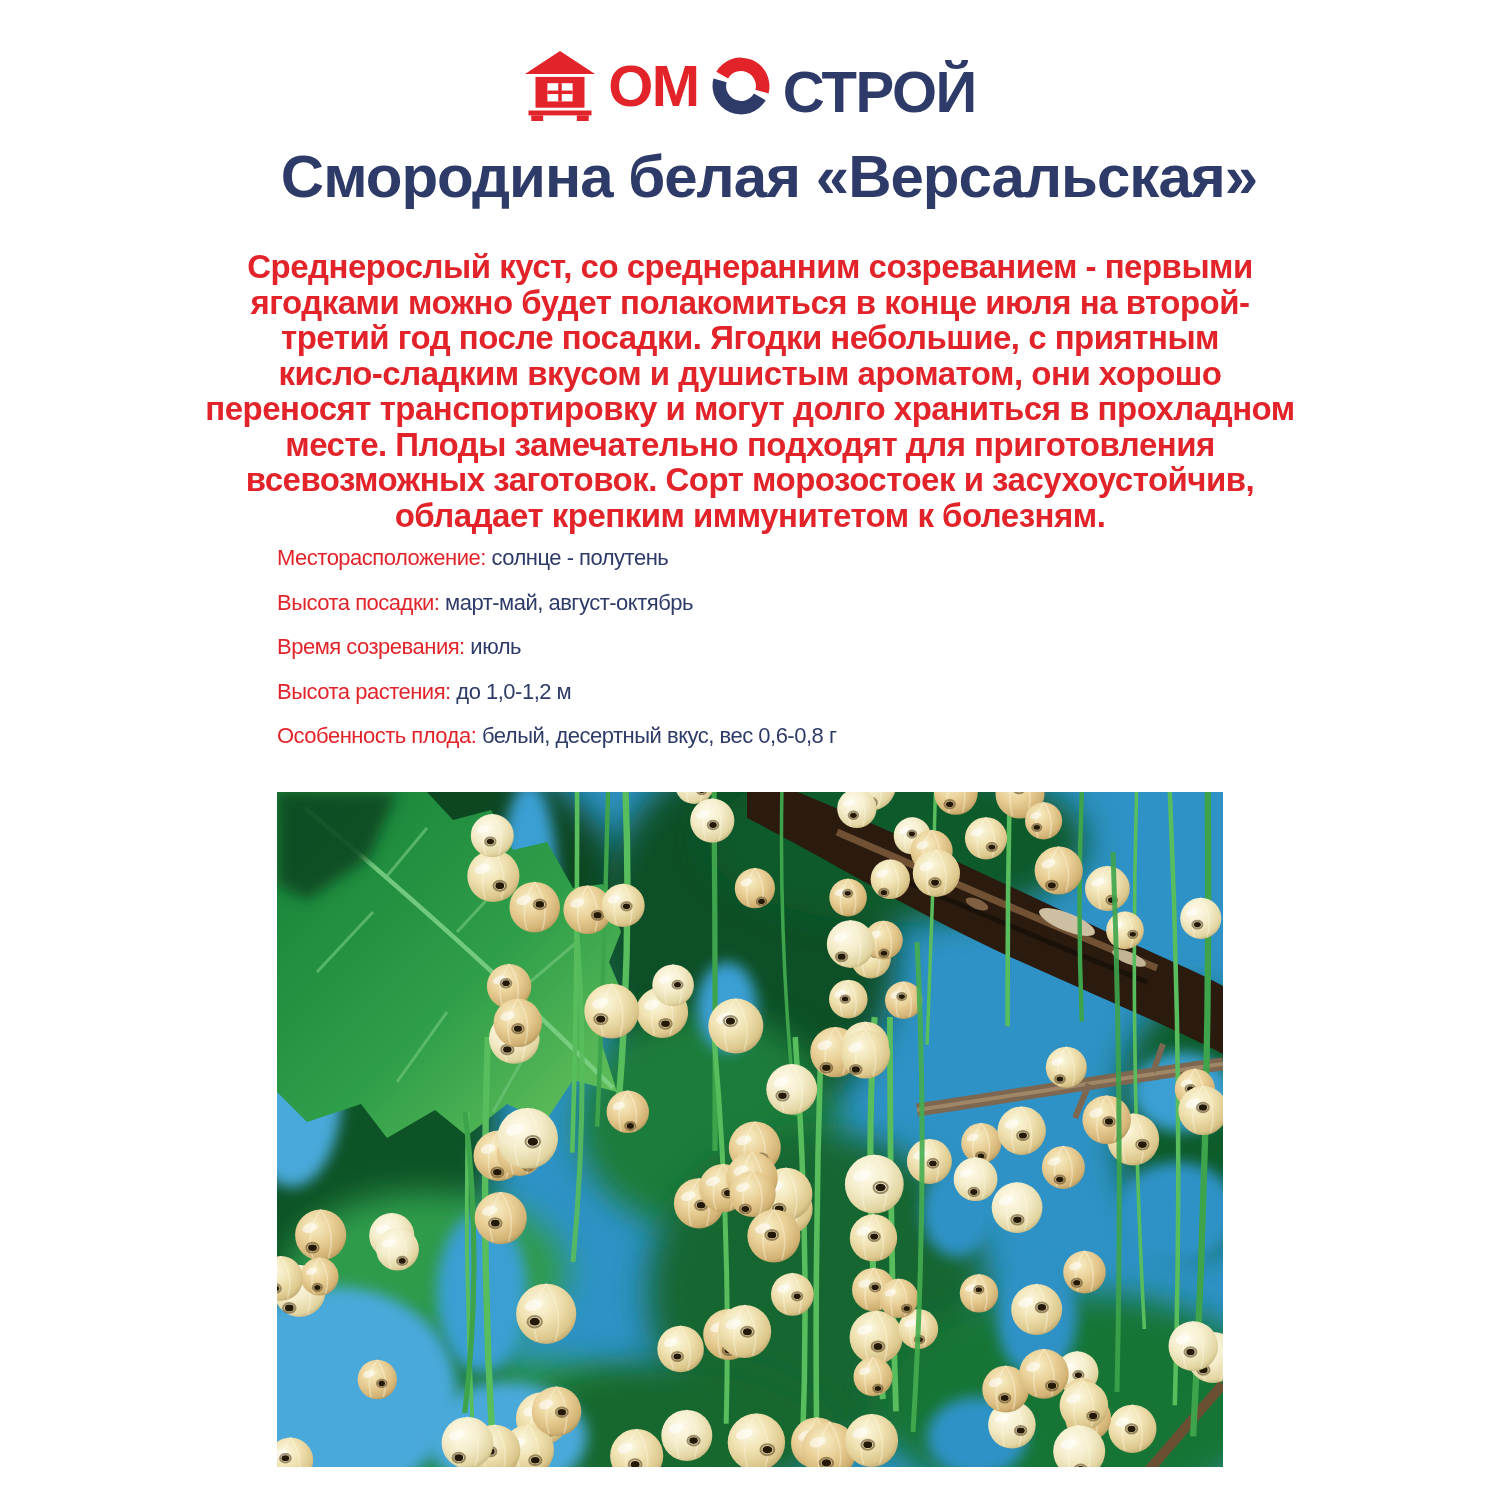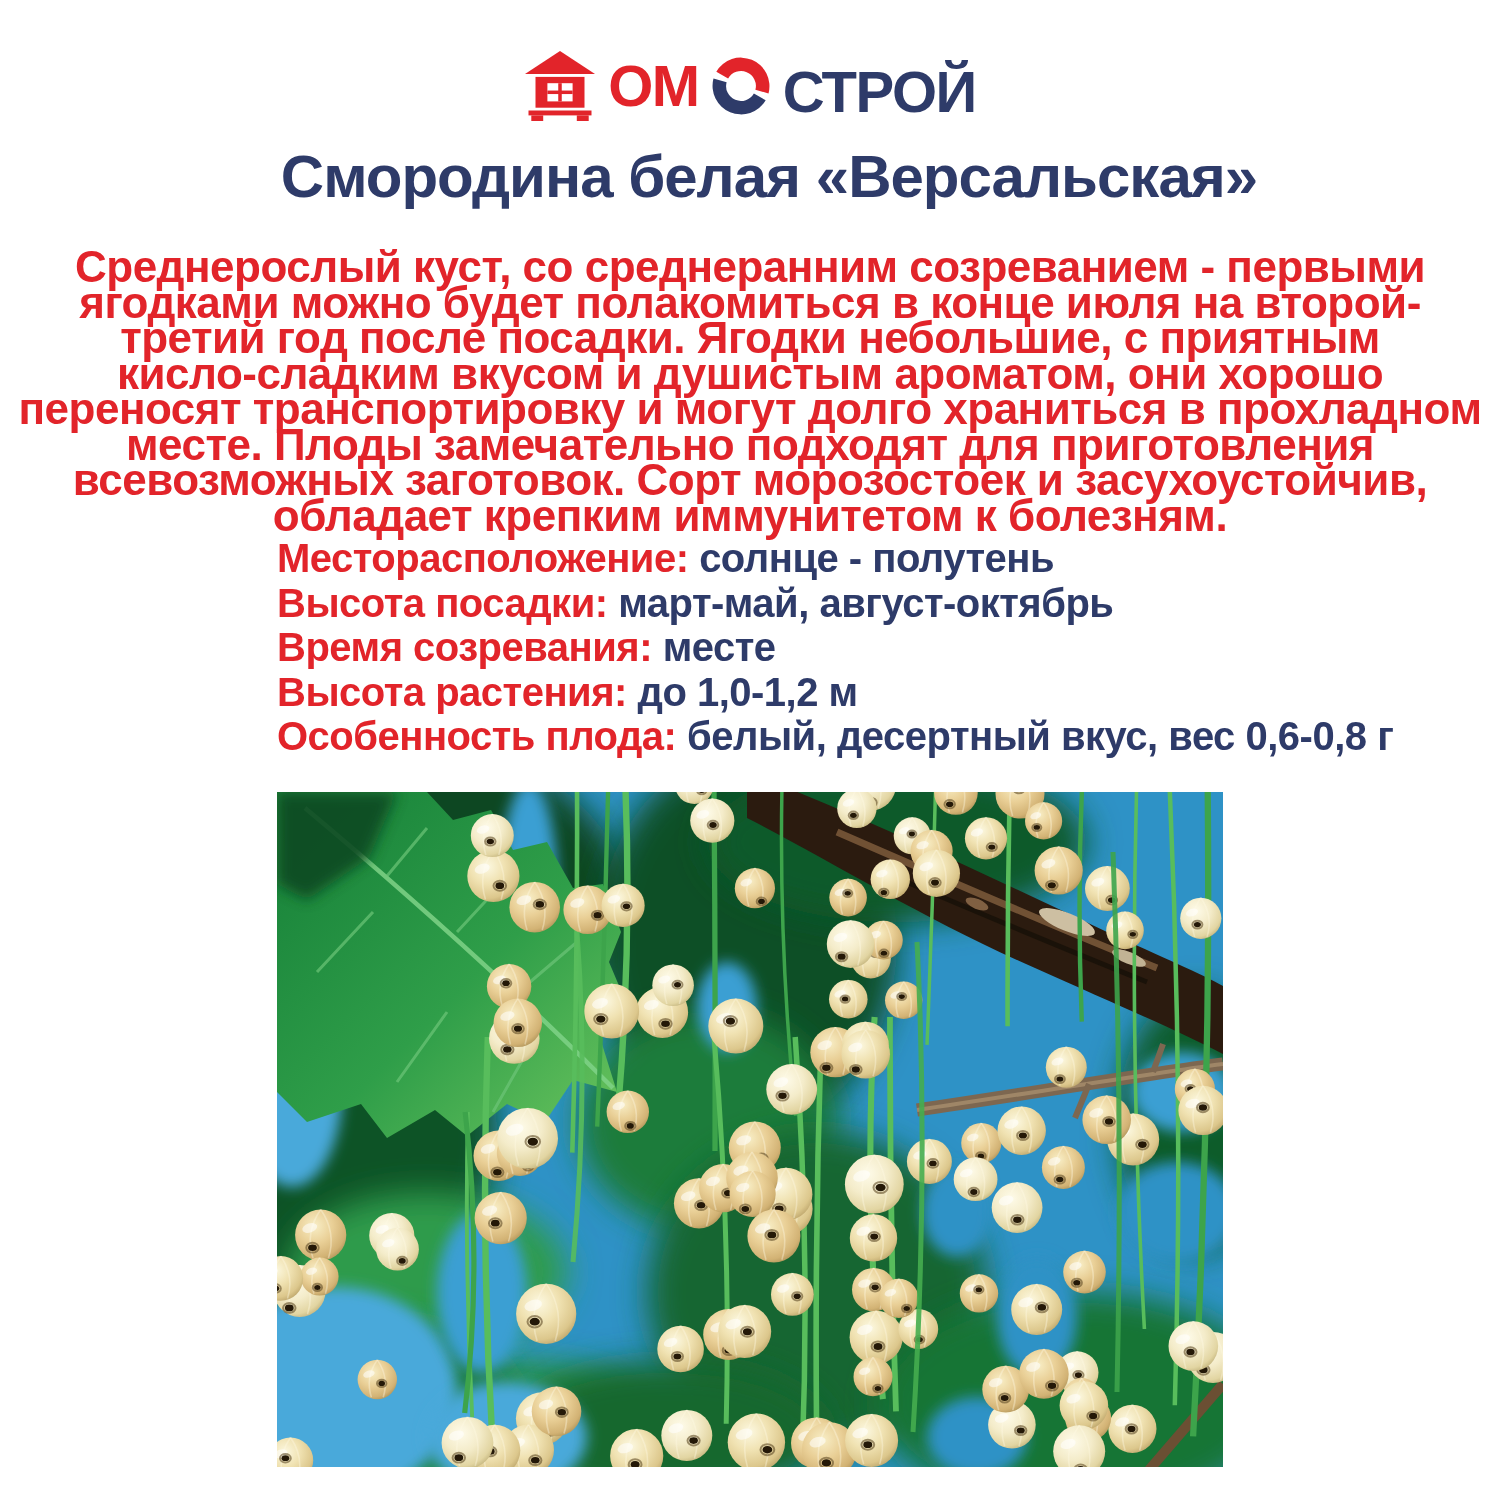--- a/index.html
+++ b/index.html
@@ -14,24 +14,24 @@
   .logo{position:absolute;top:48px;left:0;width:100%;height:76px;
         display:flex;justify-content:center;align-items:center;gap:12px;}
   .logo-text{font-weight:bold;font-size:58px;letter-spacing:-1.5px;line-height:1;}
   .lg-red{color:var(--red);}
   .lg-navy{color:var(--navy);margin-top:12px;}
   .logo svg{display:block;}
   .ring{margin:0 -1px;}
   .title{position:absolute;top:142px;left:0;width:100%;text-align:center;
          font-size:60px;font-weight:bold;color:var(--navy);letter-spacing:-1px;margin-left:19px;}
   .description{position:absolute;top:249px;left:0;width:100%;text-align:center;
-         font-size:44px;line-height:35.5px;font-weight:bold;color:var(--red);
+         font-size:33px;line-height:35.5px;font-weight:bold;color:var(--red);
          white-space:pre-line;letter-spacing:-0.5px;}
   .specs{position:absolute;top:536px;left:277px;}
-  .spec-row{font-size:40px;font-weight:bold;line-height:44.5px;letter-spacing:-0.5px;}
+  .spec-row{font-size:22px;font-weight:normal;line-height:44.5px;letter-spacing:-0.5px;}
   .spec-label{color:var(--red);}
   .spec-value{color:var(--navy);}
   .photo{position:absolute;left:277px;top:792px;width:946px;height:675px;overflow:hidden;}
   .photo svg{display:block;}
 </style>
 </head>
 <body>
 
 <div class="page">
 
@@ -69,21 +69,21 @@
     <div class="spec-row">
       <span class="spec-label">Месторасположение:</span>
       <span class="spec-value">солнце - полутень</span>
     </div>
     <div class="spec-row">
       <span class="spec-label">Высота посадки:</span>
       <span class="spec-value">март-май, август-октябрь</span>
     </div>
     <div class="spec-row">
       <span class="spec-label">Время созревания:</span>
-      <span class="spec-value">месте</span>
+      <span class="spec-value">июль</span>
     </div>
     <div class="spec-row">
       <span class="spec-label">Высота растения:</span>
       <span class="spec-value">до 1,0-1,2 м</span>
     </div>
     <div class="spec-row">
       <span class="spec-label">Особенность плода:</span>
       <span class="spec-value">белый, десертный вкус, вес 0,6-0,8 г</span>
     </div>
   </div>

